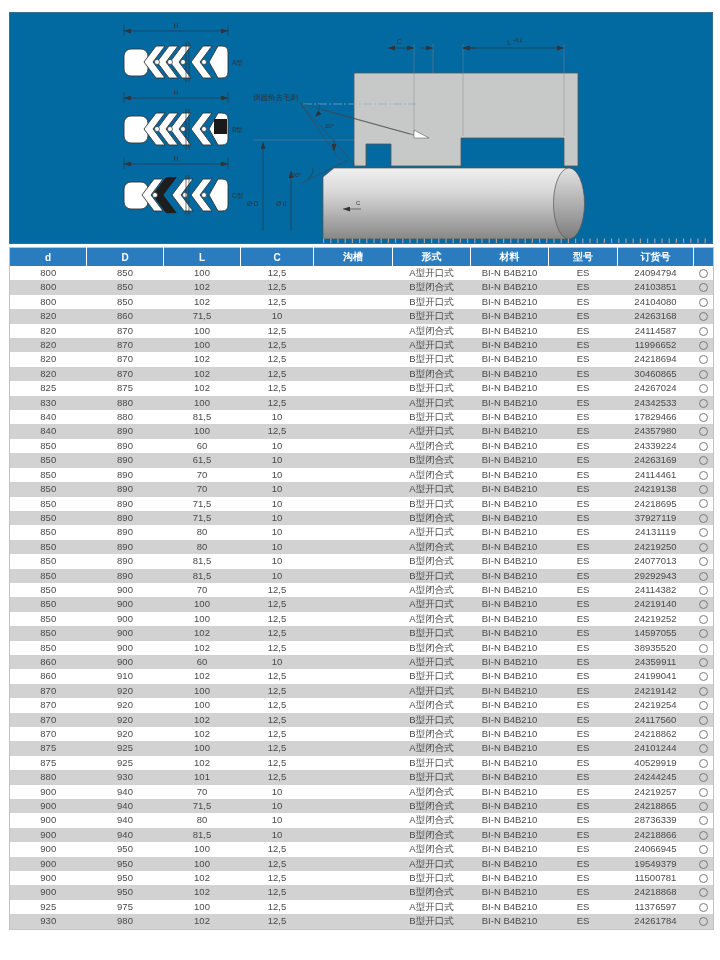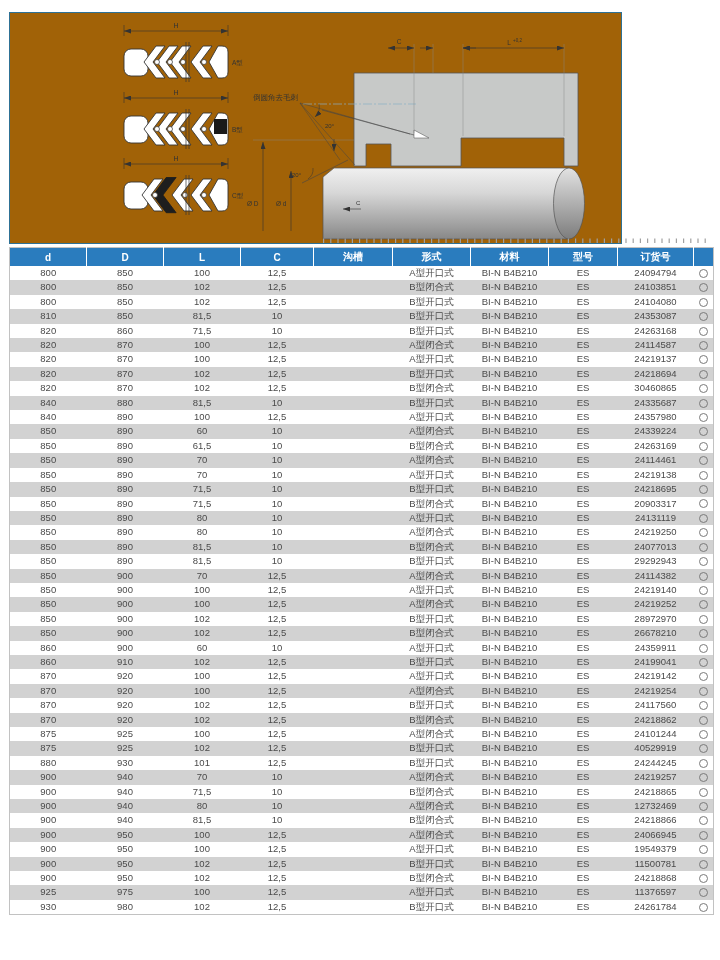--- a/index.html
+++ b/index.html
@@ -1,19 +1,19 @@
 <!DOCTYPE html>
 <html><head>
 <meta charset="utf-8">
 <style>
   html,body{margin:0;padding:0;background:#fff;}
   .page{position:relative;width:720px;height:960px;background:#ffffff;overflow:hidden;
         font-family:"Liberation Sans",sans-serif;}
-  .diagram-box{position:absolute;left:9px;top:12px;width:613px;height:232px;
-        border:1px solid #2e7195;background:#a16207;box-sizing:border-box;}
+  .diagram-box{position:absolute;left:9px;top:12px;width:704px;height:232px;
+        border:1px solid #2e7195;background:#0369a1;box-sizing:border-box;}
   .diagram-box svg{display:block;}
   .table-wrap{position:absolute;left:9px;top:247px;width:704px;}
   table.catalog{border-collapse:collapse;table-layout:fixed;width:704px;
         border:1px solid #c2c2c2;}
   table.catalog thead th{background:#2a7cbe;color:#ffffff;font-size:10px;font-weight:bold;
         height:18px;padding:0;text-align:center;border-right:1px solid #ffffff;
         white-space:nowrap;overflow:hidden;}
   table.catalog thead th:last-child{border-right:none;}
   table.catalog tbody td{height:14.4px;line-height:14.4px;font-size:9.5px;color:#4a4a4a;
         text-align:center;padding:0;white-space:nowrap;overflow:hidden;}
@@ -228,32 +228,20 @@
             <td>102</td>
             <td>12,5</td>
             <td></td>
             <td>B型开口式</td>
             <td>BI-N B4B210</td>
             <td>ES</td>
             <td>24104080</td>
             <td><span class="ring"></span></td>
           </tr>
           <tr>
-            <td>810</td>
-            <td>850</td>
-            <td>81,5</td>
-            <td>10</td>
-            <td></td>
-            <td>B型开口式</td>
-            <td>BI-N B4B210</td>
-            <td>ES</td>
-            <td>24353087</td>
-            <td><span class="ring"></span></td>
-          </tr>
-          <tr>
             <td>820</td>
             <td>860</td>
             <td>71,5</td>
             <td>10</td>
             <td></td>
             <td>B型开口式</td>
             <td>BI-N B4B210</td>
             <td>ES</td>
             <td>24263168</td>
             <td><span class="ring"></span></td>
@@ -272,21 +260,21 @@
           </tr>
           <tr>
             <td>820</td>
             <td>870</td>
             <td>100</td>
             <td>12,5</td>
             <td></td>
             <td>A型开口式</td>
             <td>BI-N B4B210</td>
             <td>ES</td>
-            <td>24219137</td>
+            <td>11996652</td>
             <td><span class="ring"></span></td>
           </tr>
           <tr>
             <td>820</td>
             <td>870</td>
             <td>102</td>
             <td>12,5</td>
             <td></td>
             <td>B型开口式</td>
             <td>BI-N B4B210</td>
@@ -297,32 +285,56 @@
           <tr>
             <td>820</td>
             <td>870</td>
             <td>102</td>
             <td>12,5</td>
             <td></td>
             <td>B型闭合式</td>
             <td>BI-N B4B210</td>
             <td>ES</td>
             <td>30460865</td>
+            <td><span class="ring"></span></td>
+          </tr>
+          <tr>
+            <td>825</td>
+            <td>875</td>
+            <td>102</td>
+            <td>12,5</td>
+            <td></td>
+            <td>B型开口式</td>
+            <td>BI-N B4B210</td>
+            <td>ES</td>
+            <td>24267024</td>
+            <td><span class="ring"></span></td>
+          </tr>
+          <tr>
+            <td>830</td>
+            <td>880</td>
+            <td>100</td>
+            <td>12,5</td>
+            <td></td>
+            <td>A型开口式</td>
+            <td>BI-N B4B210</td>
+            <td>ES</td>
+            <td>24342533</td>
             <td><span class="ring"></span></td>
           </tr>
           <tr>
             <td>840</td>
             <td>880</td>
             <td>81,5</td>
             <td>10</td>
             <td></td>
             <td>B型开口式</td>
             <td>BI-N B4B210</td>
             <td>ES</td>
-            <td>24335687</td>
+            <td>17829466</td>
             <td><span class="ring"></span></td>
           </tr>
           <tr>
             <td>840</td>
             <td>890</td>
             <td>100</td>
             <td>12,5</td>
             <td></td>
             <td>A型开口式</td>
             <td>BI-N B4B210</td>
@@ -392,21 +404,21 @@
           </tr>
           <tr>
             <td>850</td>
             <td>890</td>
             <td>71,5</td>
             <td>10</td>
             <td></td>
             <td>B型闭合式</td>
             <td>BI-N B4B210</td>
             <td>ES</td>
-            <td>20903317</td>
+            <td>37927119</td>
             <td><span class="ring"></span></td>
           </tr>
           <tr>
             <td>850</td>
             <td>890</td>
             <td>80</td>
             <td>10</td>
             <td></td>
             <td>A型开口式</td>
             <td>BI-N B4B210</td>
@@ -488,33 +500,33 @@
           </tr>
           <tr>
             <td>850</td>
             <td>900</td>
             <td>102</td>
             <td>12,5</td>
             <td></td>
             <td>B型开口式</td>
             <td>BI-N B4B210</td>
             <td>ES</td>
-            <td>28972970</td>
-            <td><span class="ring"></span></td>
-          </tr>
-          <tr>
-            <td>850</td>
-            <td>900</td>
-            <td>102</td>
-            <td>12,5</td>
-            <td></td>
-            <td>B型闭合式</td>
-            <td>BI-N B4B210</td>
-            <td>ES</td>
-            <td>26678210</td>
+            <td>14597055</td>
+            <td><span class="ring"></span></td>
+          </tr>
+          <tr>
+            <td>850</td>
+            <td>900</td>
+            <td>102</td>
+            <td>12,5</td>
+            <td></td>
+            <td>B型闭合式</td>
+            <td>BI-N B4B210</td>
+            <td>ES</td>
+            <td>38935520</td>
             <td><span class="ring"></span></td>
           </tr>
           <tr>
             <td>860</td>
             <td>900</td>
             <td>60</td>
             <td>10</td>
             <td></td>
             <td>A型开口式</td>
             <td>BI-N B4B210</td>
@@ -644,21 +656,21 @@
           </tr>
           <tr>
             <td>900</td>
             <td>940</td>
             <td>80</td>
             <td>10</td>
             <td></td>
             <td>A型闭合式</td>
             <td>BI-N B4B210</td>
             <td>ES</td>
-            <td>12732469</td>
+            <td>28736339</td>
             <td><span class="ring"></span></td>
           </tr>
           <tr>
             <td>900</td>
             <td>940</td>
             <td>81,5</td>
             <td>10</td>
             <td></td>
             <td>B型闭合式</td>
             <td>BI-N B4B210</td>

